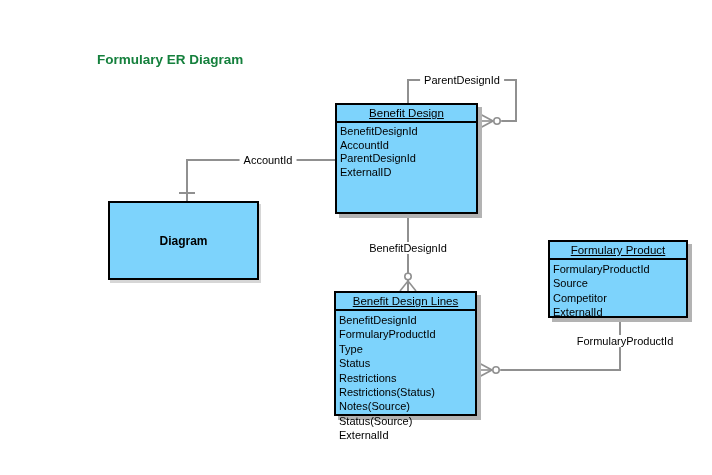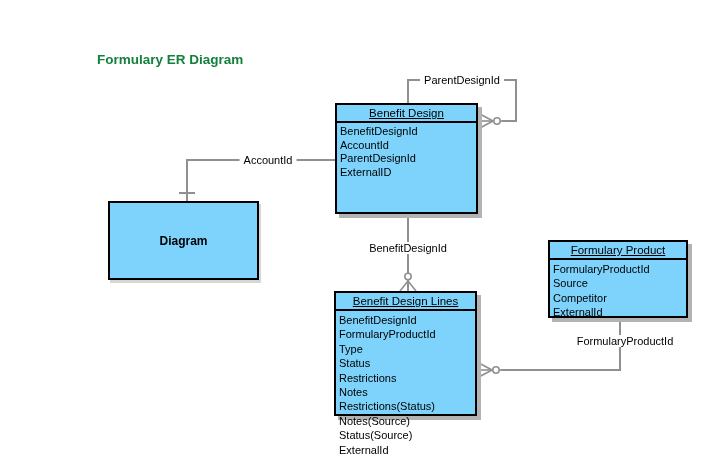--- a/index.html
+++ b/index.html
@@ -109,19 +109,18 @@
 </div>
 
 <div class="entity bdl" style="left:334px;top:291px;width:143px;height:125px;">
   <div class="entity-header">Benefit Design Lines</div>
   <div class="entity-fields">
     <div class="field-row">BenefitDesignId</div>
     <div class="field-row">FormularyProductId</div>
     <div class="field-row">Type</div>
     <div class="field-row">Status</div>
     <div class="field-row">Restrictions</div>
-    <div class="field-row">Notes</div>
     <div class="field-row">Restrictions(Status)</div>
     <div class="field-row">Notes(Source)</div>
     <div class="field-row">Status(Source)</div>
     <div class="field-row">ExternalId</div>
   </div>
 </div>
 
 </body></html>

